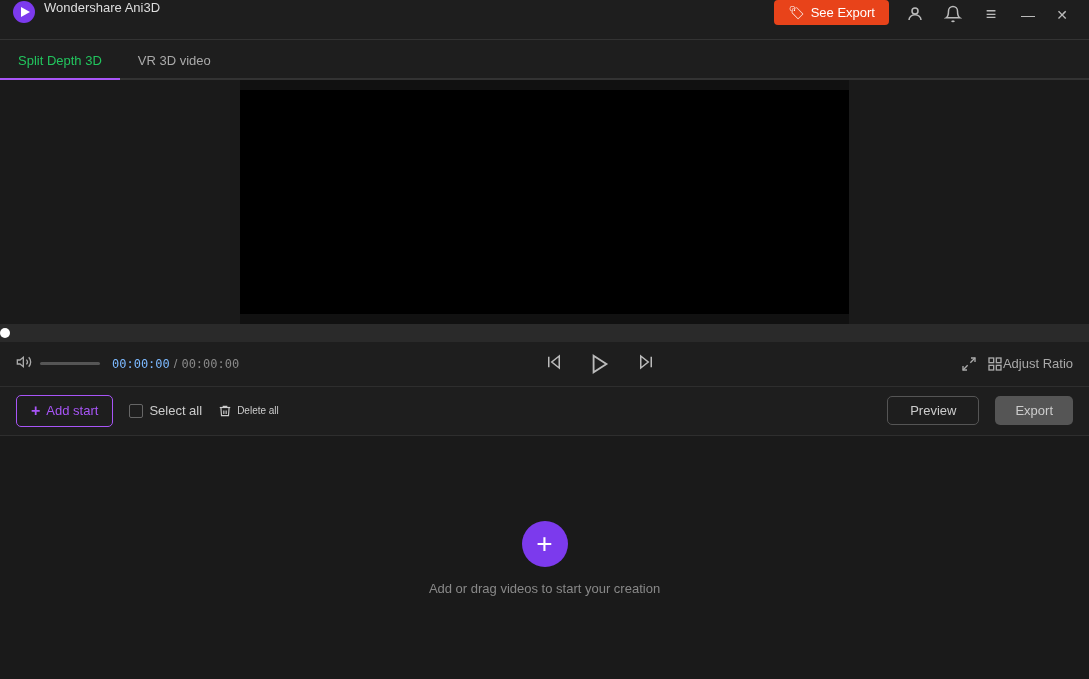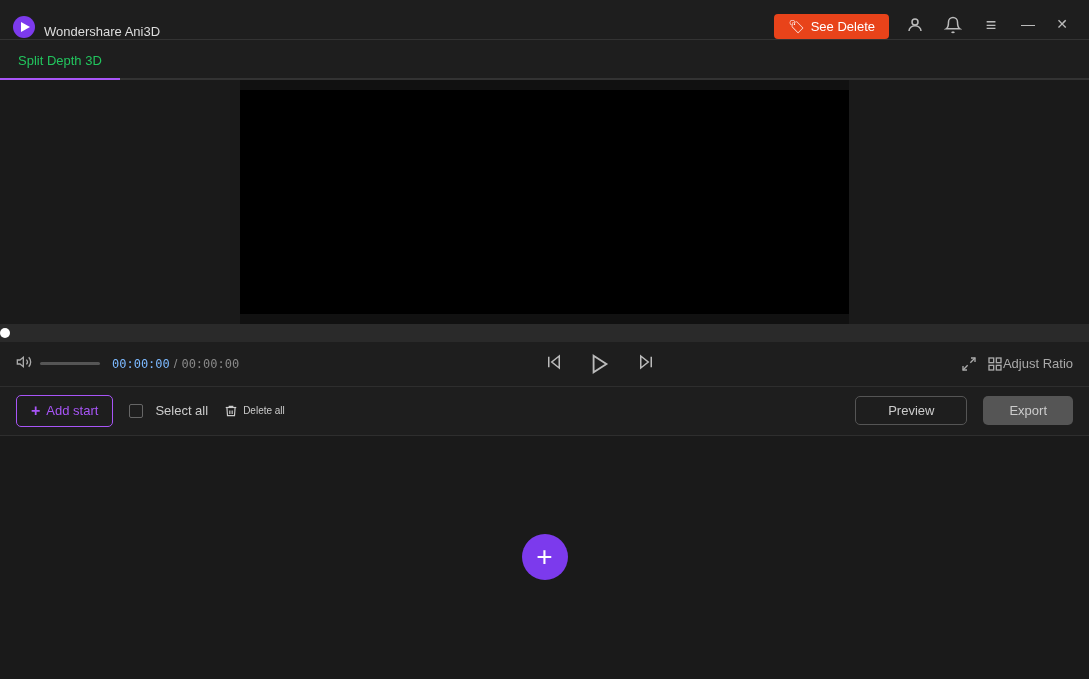--- a/index.html
+++ b/index.html
@@ -11,21 +11,21 @@
       font-family: 'Segoe UI', Arial, sans-serif;
       font-size: 13px;
       overflow: hidden;
       display: flex;
       flex-direction: column;
     }
 
     
     #title-bar {
       display: flex;
-      align-items: flex-end;
+      align-items: flex-start;
       background: #1e1e1e;
       height: 40px;
       padding: 0 12px;
       flex-shrink: 0;
       border-bottom: 1px solid #333;
     }
     #app-logo {
       width: 24px;
       height: 24px;
       margin-right: 8px;
@@ -263,21 +263,21 @@
       cursor: pointer;
       font-size: 13px;
       display: flex;
       align-items: center;
       gap: 6px;
       white-space: nowrap;
     }
     #select-all-wrapper {
       display: flex;
       align-items: center;
-      gap: 12px;
+      gap: 6px;
       cursor: pointer;
     }
     #select-all-checkbox {
       width: 14px;
       height: 14px;
       border: 1.5px solid #666;
       border-radius: 2px;
       background: transparent;
       flex-shrink: 0;
     }
@@ -289,30 +289,30 @@
       cursor: pointer;
       color: #ccc;
       font-size: 10px;
     }
     .spacer { flex: 1; }
     #preview-btn {
       background: transparent;
       border: 1.5px solid #555;
       color: #ccc;
       border-radius: 5px;
-      padding: 6px 32px;
+      padding: 6px 22px;
       cursor: pointer;
       font-size: 13px;
     }
     #export-btn {
       background: #555;
       border: none;
       color: #ccc;
       border-radius: 5px;
-      padding: 7px 26px;
+      padding: 7px 20px;
       cursor: pointer;
       font-size: 13px;
     }
 
     
     #drop-zone {
       flex: 1;
       display: flex;
       flex-direction: column;
       align-items: center;
@@ -352,21 +352,21 @@
   <div id="app-logo">
     <svg width="24" height="24" viewBox="0 0 24 24">
       <circle cx="12" cy="12" r="11" fill="#7c3aed"></circle>
       <polygon points="9,7 18,12 9,17" fill="white"></polygon>
     </svg>
   </div>
   <span id="app-title">Wondershare Ani3D</span>
 
   <button id="see-pricing-btn">
     <span>🏷</span>
-    <span>See Delete</span>
+    <span>See Export</span>
   </button>
 
   <div id="title-actions">
     <div class="title-icon">
       <svg width="18" height="18" viewBox="0 0 24 24" fill="none" stroke="#bbb" stroke-width="2">
         <circle cx="12" cy="8" r="4"></circle>
           <path d="M4 20c0-4 3.6-7 8-7s8 3 8 7"></path>
       </svg>
     </div>
     <div class="title-icon">
@@ -379,20 +379,21 @@
   </div>
 
   <div id="window-controls">
     <div class="win-btn">—</div>
     <div class="win-btn close">✕</div>
   </div>
 </div>
 
 <div id="tabs-bar">
   <div class="tab active">Split Depth 3D</div>
+  <div class="tab">VR 3D video</div>
 </div>
 
 <div id="main-content">
 
   <div id="preview-area">
     <div id="left-panel"></div>
     <div id="video-canvas"></div>
     <div id="right-panel"></div>
   </div>
 
@@ -484,15 +485,16 @@
     <div class="spacer"></div>
 
     <button id="preview-btn">Preview</button>
     <button id="export-btn">Export</button>
   </div>
 
   <div id="drop-zone">
     <div id="drop-icon">
       <div id="drop-icon-circle">+</div>
     </div>
+    <span id="drop-text">Add or drag videos to start your creation</span>
   </div>
 
 </div>
 
 </body></html>

